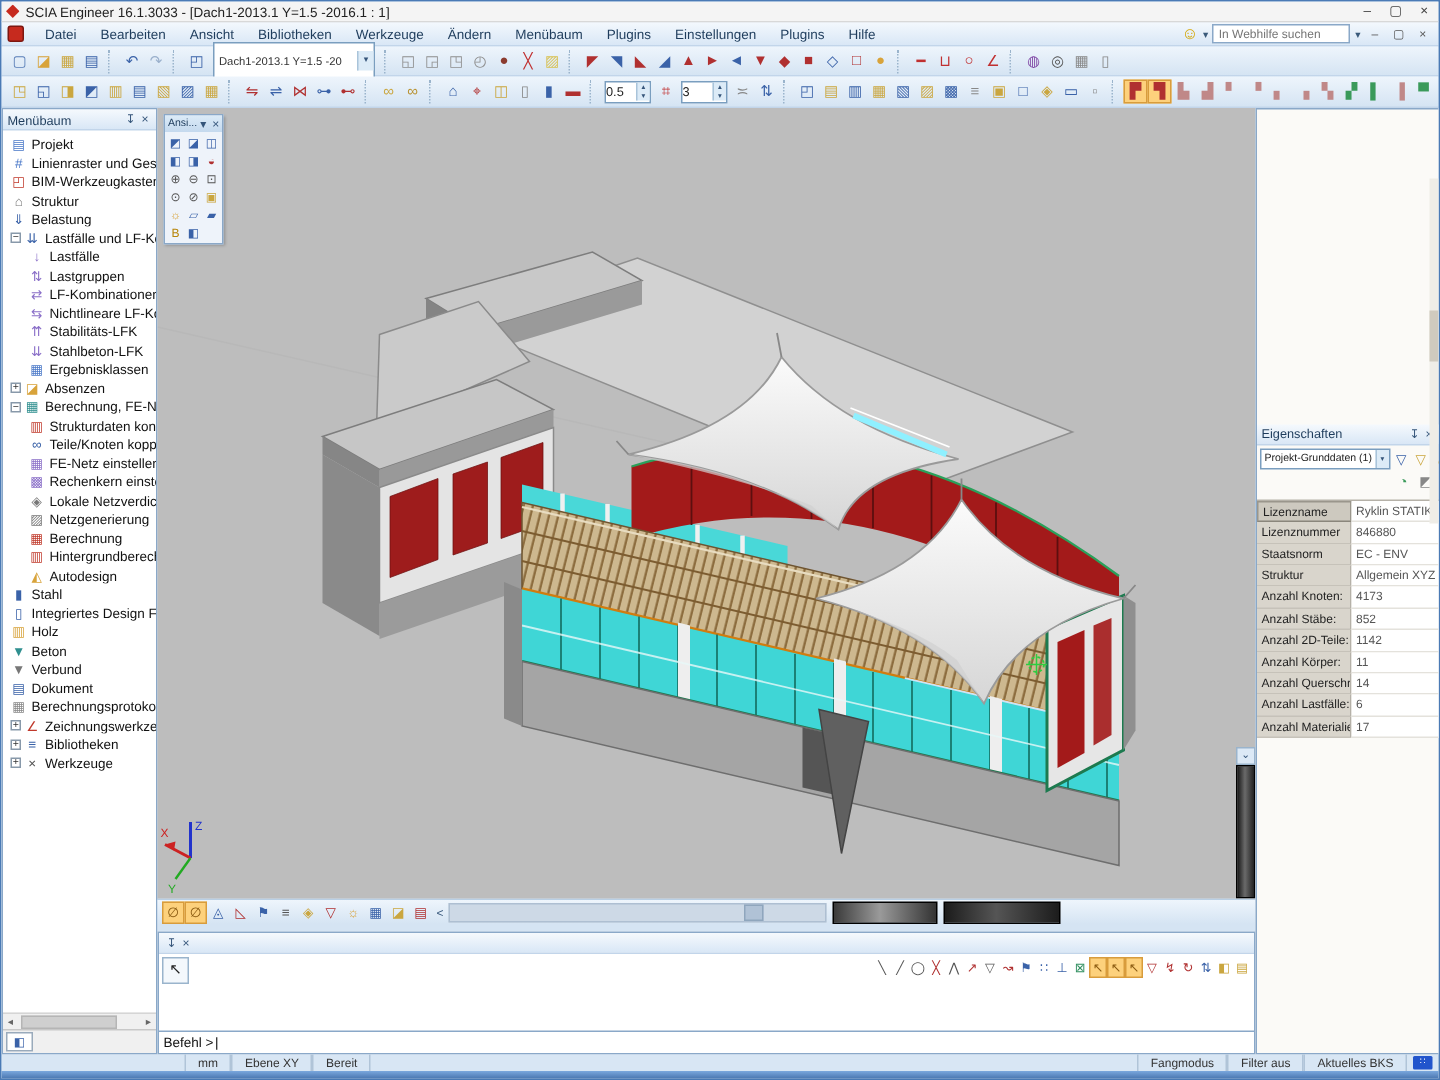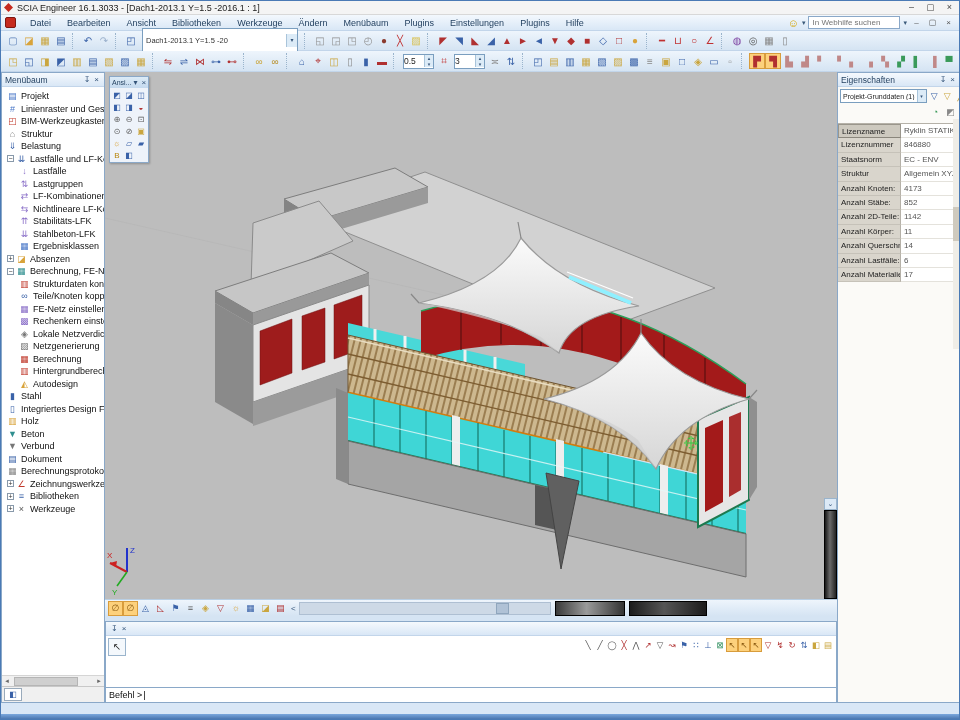--- a/index.html
+++ b/index.html
@@ -20,21 +20,21 @@
   .mdi-btn{width:13px;text-align:center;color:#555;font-size:8px;}
   .dd-arrow{font-size:7px;color:#3a5a7a;}
   
   .toolbar{position:absolute;left:0;width:100%;background:linear-gradient(#eef5fc,#d5e4f3);display:flex;align-items:center;padding-left:4px;border-bottom:1px solid #c2d5ea;}
   #tb1{top:30px;height:20px;}
   #tb2{top:50px;height:21px;}
   .iconlist{display:flex;align-items:center;}
   .ticon{width:16px;height:16px;display:inline-flex;align-items:center;justify-content:center;font-size:10px;cursor:default;border:1px solid transparent;}
   .ticon.sel{background:#fdd17c;border:1px solid #d89c3c;}
   .tsep{width:6px;height:16px;border-left:1px dotted #9ab4cc;margin:0 2px 0 3px;}
-  .combo{height:25px;background:#fff;border:1px solid #7a9ebf;display:inline-flex;align-items:center;font-size:7.5px;color:#333;margin:0 3px;gap:48px;}
+  .combo{height:25px;background:#fff;border:1px solid #7a9ebf;display:inline-flex;align-items:center;font-size:7.5px;color:#333;margin:0 3px;}
   .combo .cval{width:95px;padding:0 3px;white-space:nowrap;overflow:hidden;}
   .combo .cbtn{width:11px;height:13px;background:#dcebf7;border-left:1px solid #a9c4da;text-align:center;font-size:6px;line-height:13px;color:#35557a;}
   .spinner{height:15px;background:#fff;border:1px solid #7a9ebf;display:inline-flex;align-items:center;margin:0 2px;}
   .spinner .sval{width:20px;text-align:right;font-size:8.5px;padding-right:16px;color:#222;}
   .spinner .sarrows{width:9px;display:flex;flex-direction:column;border-left:1px solid #a9c4da;background:#dcebf7;}
   .spinner .sarrows span{font-size:5px;line-height:6px;text-align:center;color:#35557a;}
   
   #main{position:absolute;left:0;top:71px;width:960px;height:631px;display:flex;}
   
   #leftpanel{width:104px;height:100%;background:#fff;border:1px solid #8aa8c8;display:flex;flex-direction:column;}
@@ -78,21 +78,21 @@
   #vp-gap{height:5px;background:#d5e4f3;flex:0 0 auto;}
   
   #cmdpanel{flex:1;border:1px solid #8aa8c8;display:flex;flex-direction:column;background:#fff;}
   #cmd-body{flex:1;display:flex;align-items:flex-start;padding:2px;}
   #cursor-btn{width:18px;height:18px;border:1px solid #9ab4cc;background:#f4f8fc;font-size:10px;text-align:center;line-height:16px;color:#222;}
   #snapbar{margin-left:auto;display:flex;}
   #snapbar .ticon{width:12px;height:14px;font-size:8.5px;}
   #cmd-inputrow{height:15px;border-top:1px solid #8aa8c8;display:flex;align-items:center;font-size:9px;padding-left:3px;color:#111;flex:0 0 auto;}
   #caret{display:inline-block;margin-left:1px;color:#000;}
   
-  #rightpanel{width:124px;height:100%;background:#fbfaf7;border:1px solid #8aa8c8;display:flex;flex-direction:column;position:relative;}
+  #rightpanel{width:124px;height:100%;background:#fbfaf7;border:1px solid #8aa8c8;display:flex;flex-direction:column;position:relative;justify-content:center;}
   #prop-toolbar{display:flex;align-items:center;padding:2px 2px 0 2px;gap:1px;}
   #prop-select{height:14px;flex:1;background:#fff;border:1px solid #7a9ebf;display:flex;align-items:center;font-size:7px;color:#222;}
   #prop-select .cval{flex:1;padding:0 2px;white-space:nowrap;overflow:hidden;}
   #prop-select .cbtn{width:9px;height:12px;background:#dcebf7;border-left:1px solid #a9c4da;font-size:5px;text-align:center;line-height:12px;color:#35557a;}
   .prop-ibtn{width:13px;height:13px;font-size:9px;display:inline-flex;align-items:center;justify-content:center;}
   #prop-toolbar2{display:flex;justify-content:flex-end;padding:2px 3px;gap:2px;}
   #prop-table{margin-top:3px;border-top:1px solid #b5b1a8;}
   .prow{display:flex;height:14.4px;font-size:8px;}
   .plbl{width:63px;background:#d9d5cc;border-right:1px solid #b5b1a8;border-bottom:1px solid #c6c2b9;color:#222;padding:2px 0 0 3px;white-space:nowrap;overflow:hidden;}
   .plbl.first{background:#cdc9bf;border:1px solid #9a968c;border-bottom-color:#8a867c;}
@@ -918,15 +918,32 @@
             <div class="plbl">Anzahl Materialien:</div>
             <div class="pval">17</div>
           </div>
         </div>
       <div id="prop-vscroll">
           <span id="prop-vthumb"></span>
         </div>
     </div>
   </div>
 
+  <div id="statusbar">
+    <span class="spacer-l"></span>
+    <span style="display:flex">
+
+    <span class="sseg">mm</span>
+        <span class="sseg">Ebene XY</span>
+        <span class="sseg">Bereit</span>
+      </span>
+    <span class="flex"></span>
+    <span style="display:flex">
+
+    <span class="sseg">Fangmodus</span>
+        <span class="sseg">Filter aus</span>
+        <span class="sseg">Aktuelles BKS</span>
+      </span>
+    <span id="status-icon">∷</span>
+  </div>
   <div id="bluestrip"></div>
 
 </div>
 
 </body></html>

